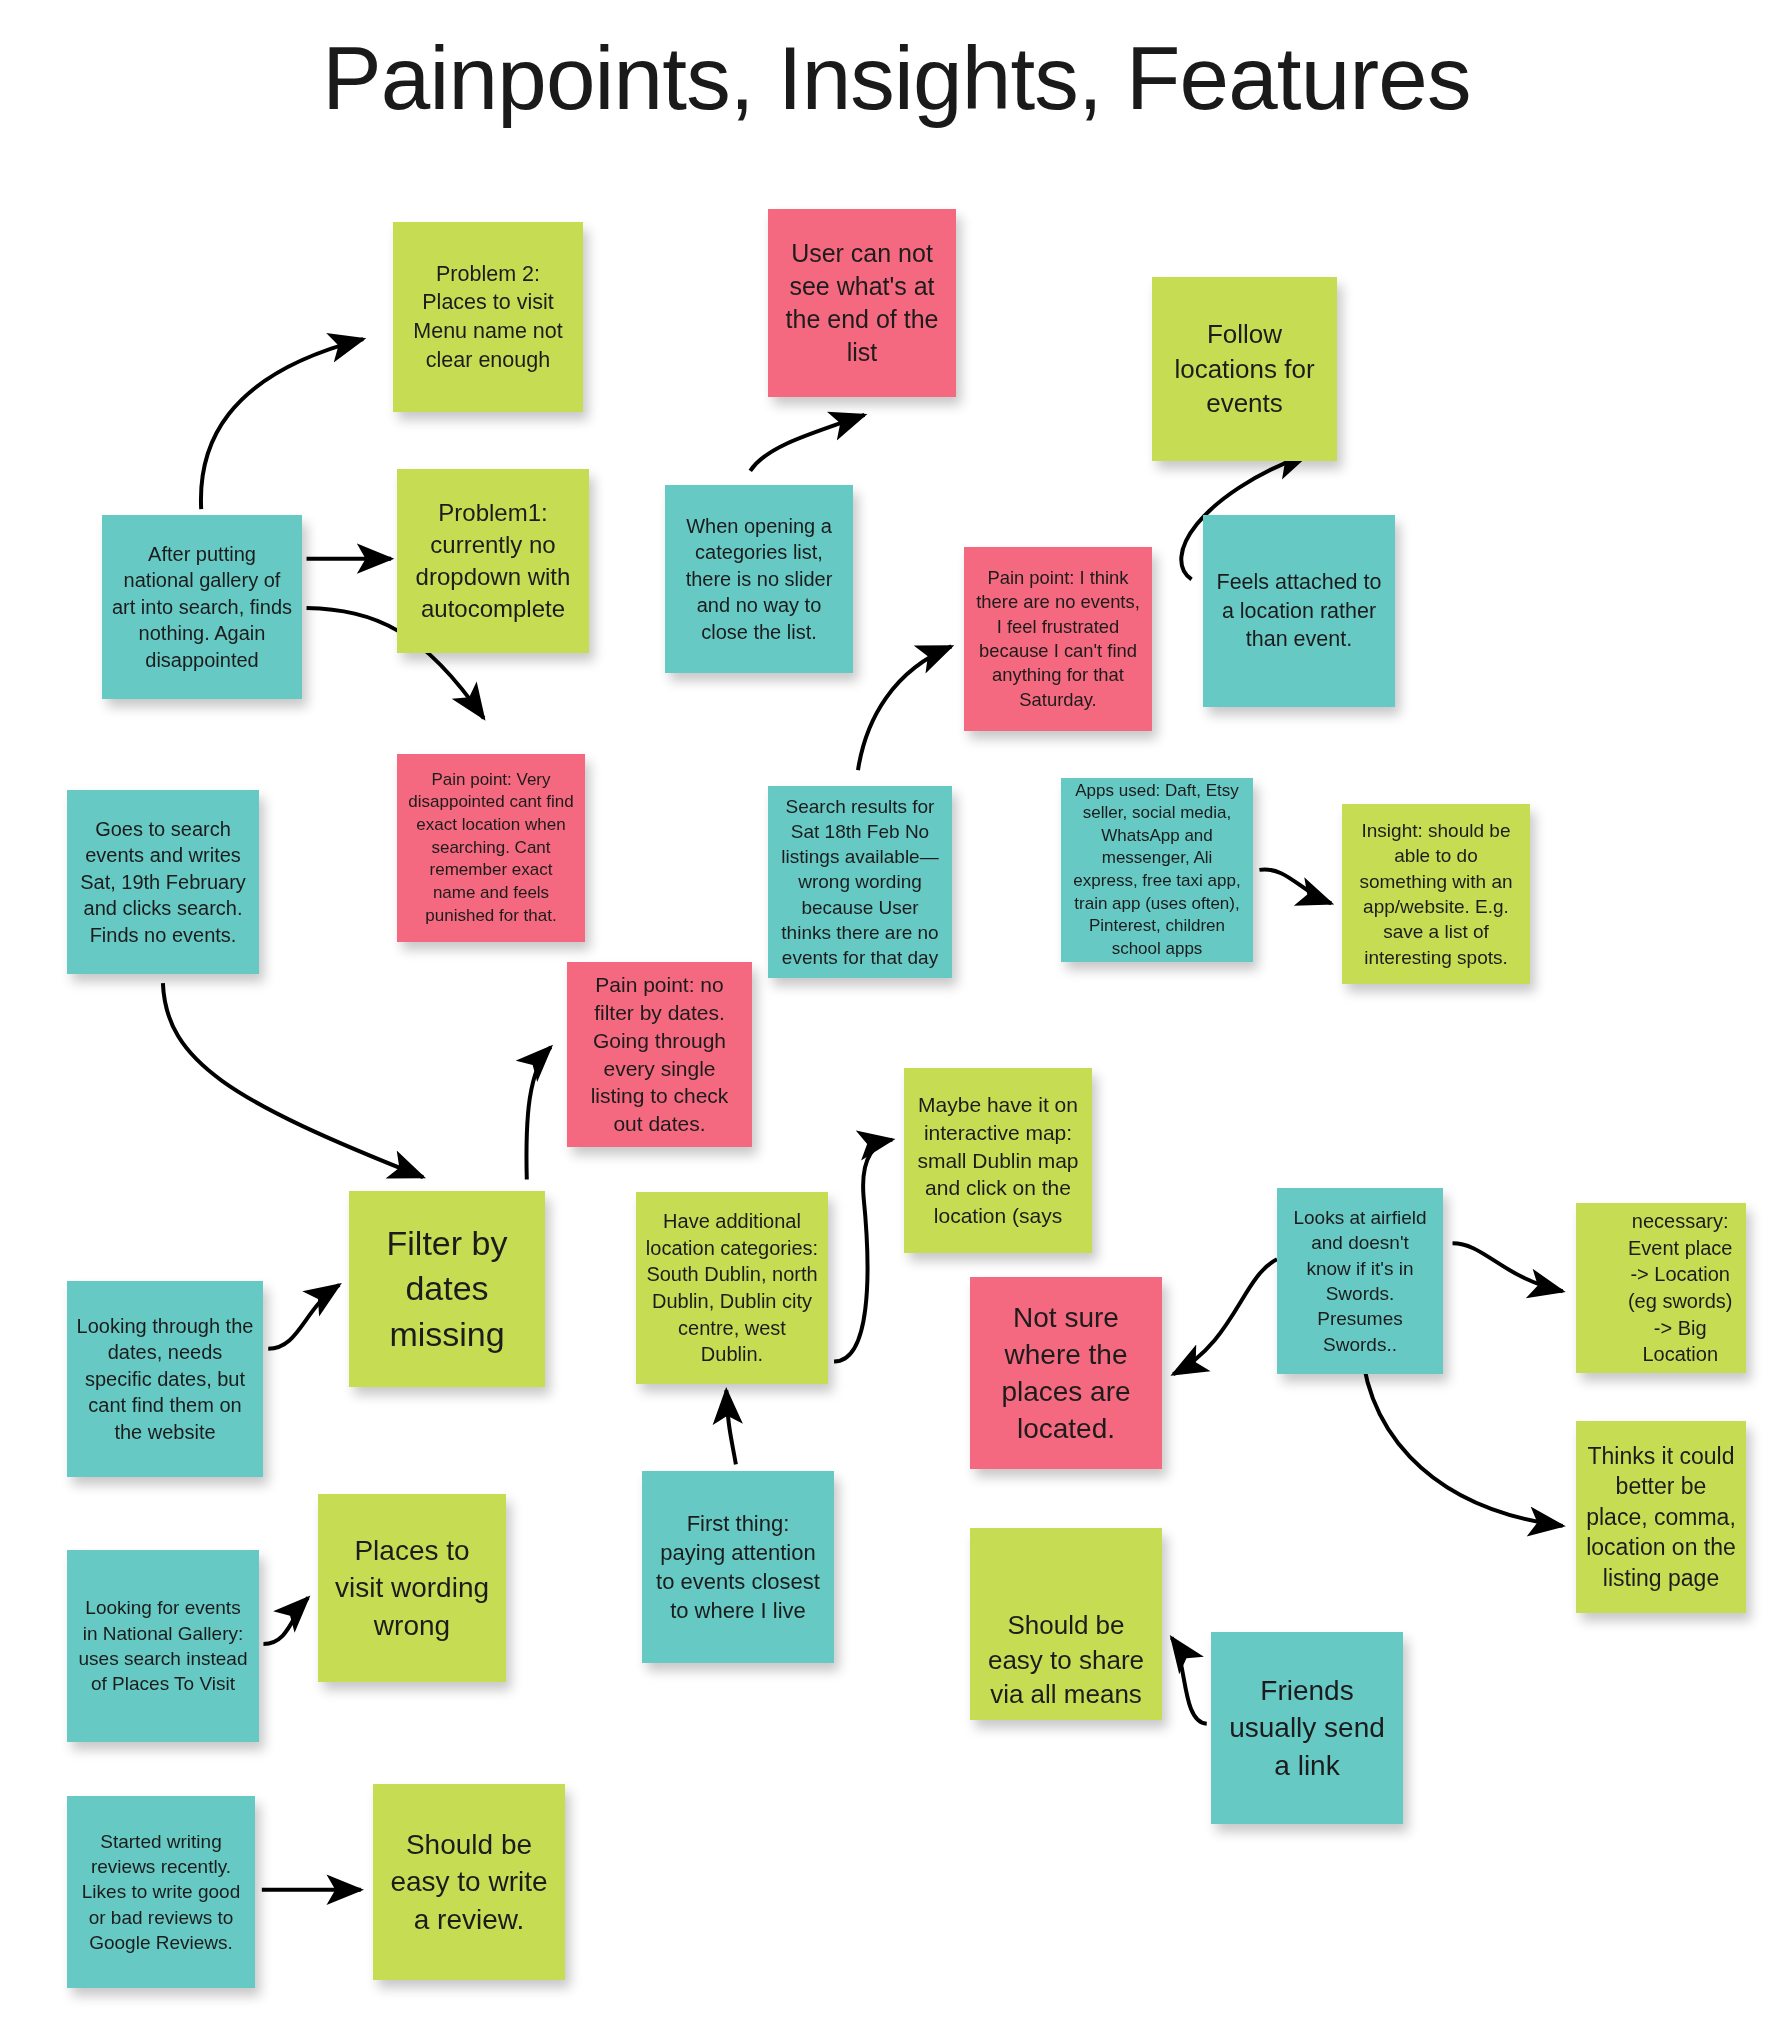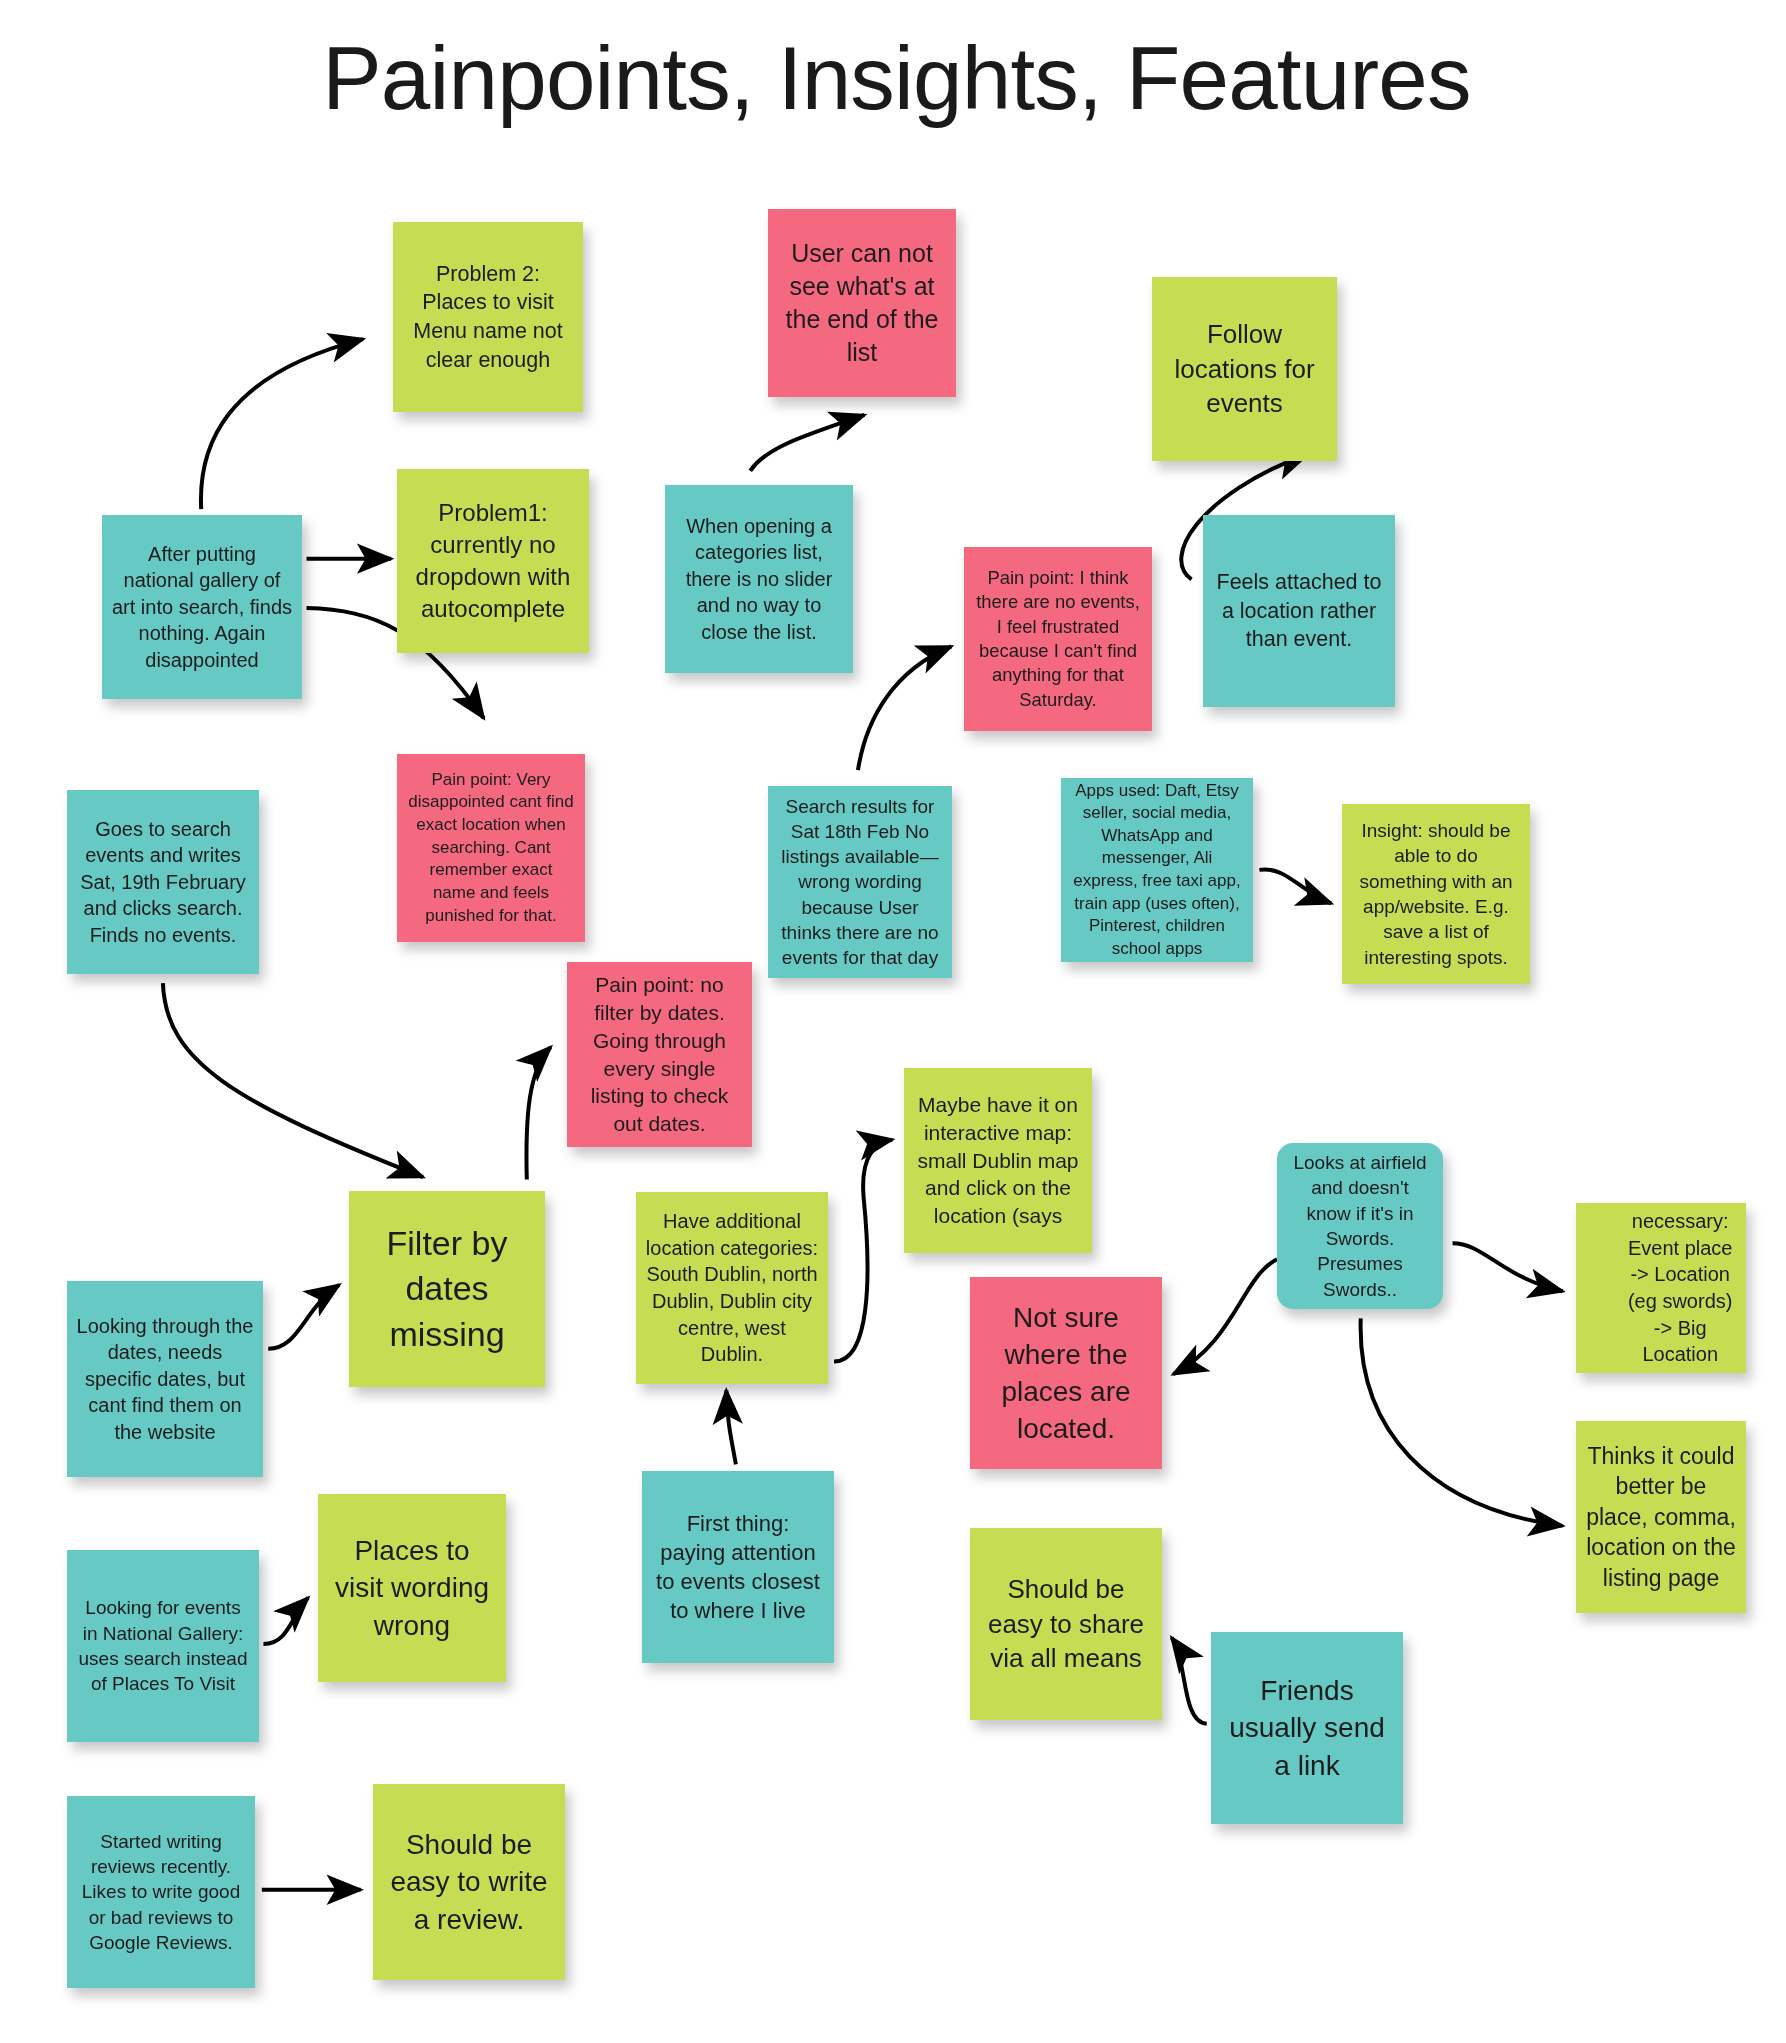--- a/index.html
+++ b/index.html
@@ -129,21 +129,21 @@
       </div>
       <div class="note green" style="left: 1342px; top: 804px; width: 188px; height: 180px; font-size: 19px;">
         <span>Insight: should be able to do something with an app/website. E.g. save a list of interesting spots.</span>
       </div>
       <div class="note pink" style="left: 567px; top: 962px; width: 185px; height: 185px; font-size: 21px;">
         <span>Pain point: no filter by dates. Going through every single listing to check out dates.</span>
       </div>
       <div class="note green" style="left: 904px; top: 1068px; width: 188px; height: 185px; font-size: 21px;">
         <span>Maybe have it on interactive map: small Dublin map and click on the location (says</span>
       </div>
-      <div class="note teal" style="left: 1277px; top: 1143px; width: 166px; height: 166px; font-size: 19px; border-radius: 16px;">
+      <div class="note teal" style="left: 1277px; top: 1188px; width: 166px; height: 186px; font-size: 19px;">
         <span>Looks at airfield and doesn't know if it's in Swords. Presumes Swords..</span>
       </div>
       <div class="note green" style="left: 1576px; top: 1203px; width: 170px; height: 170px; font-size: 20px; padding-left: 48px;">
         <span>3 level locations necessary: Event place -&gt; Location (eg swords) -&gt; Big Location e.g. Dublin North</span>
       </div>
       <div class="note green" style="left: 349px; top: 1191px; width: 196px; height: 196px; font-size: 34px;">
         <span>Filter by dates missing</span>
       </div>
       <div class="note green" style="left: 636px; top: 1192px; width: 192px; height: 192px; font-size: 20px;">
         <span>Have additional location categories: South Dublin, north Dublin, Dublin city centre, west Dublin.</span>
@@ -159,21 +159,21 @@
       </div>
       <div class="note green" style="left: 318px; top: 1494px; width: 188px; height: 188px; font-size: 28px;">
         <span>Places to visit wording wrong</span>
       </div>
       <div class="note teal" style="left: 642px; top: 1471px; width: 192px; height: 192px; font-size: 22px;">
         <span>First thing: paying attention to events closest to where I live</span>
       </div>
       <div class="note teal" style="left: 67px; top: 1550px; width: 192px; height: 192px; font-size: 19px;">
         <span>Looking for events in National Gallery: uses search instead of Places To Visit</span>
       </div>
-      <div class="note green" style="left: 970px; top: 1528px; width: 192px; height: 192px; font-size: 26px;">
+      <div class="note green" style="left: 970px; top: 1528px; width: 192px; height: 192px; font-size: 26px; align-items: flex-end;">
         <span>Should be easy to share via all means</span>
       </div>
       <div class="note teal" style="left: 1211px; top: 1632px; width: 192px; height: 192px; font-size: 28px;">
         <span>Friends usually send a link</span>
       </div>
       <div class="note teal" style="left: 67px; top: 1796px; width: 188px; height: 192px; font-size: 19px;">
         <span>Started writing reviews recently. Likes to write good or bad reviews to Google Reviews.</span>
       </div>
       <div class="note green" style="left: 373px; top: 1784px; width: 192px; height: 196px; font-size: 28px;">
         <span>Should be easy to write a review.</span>

